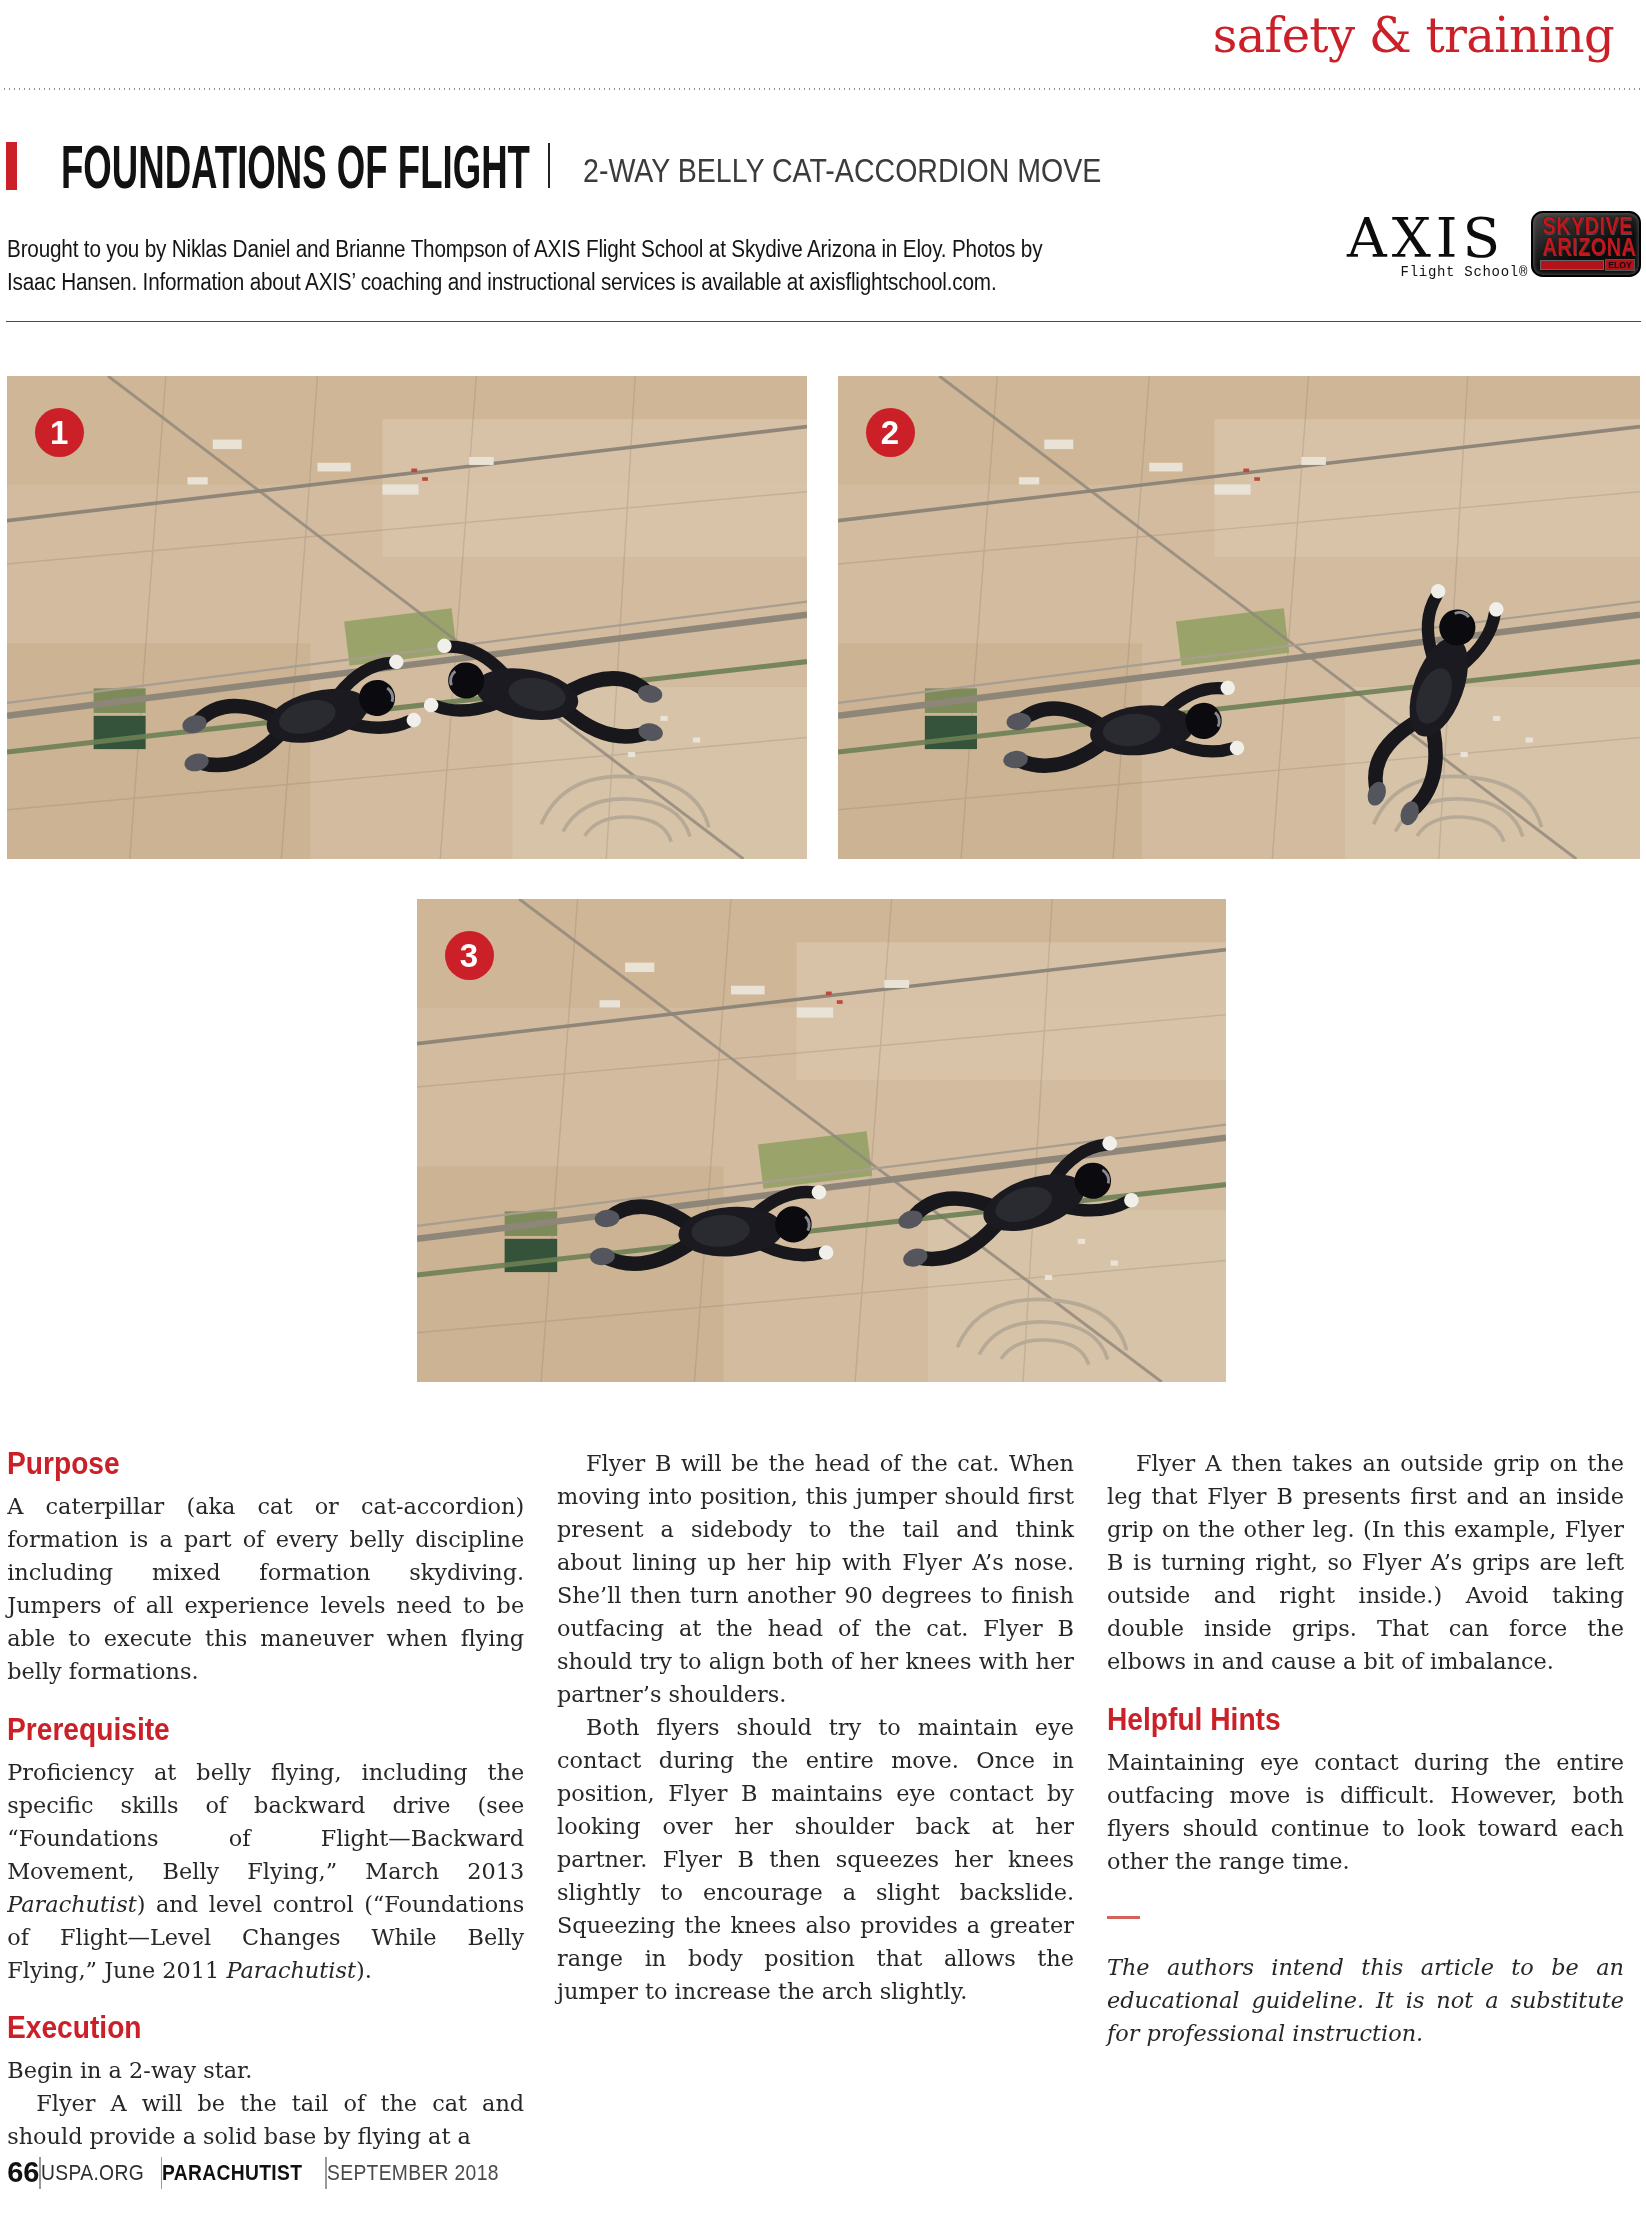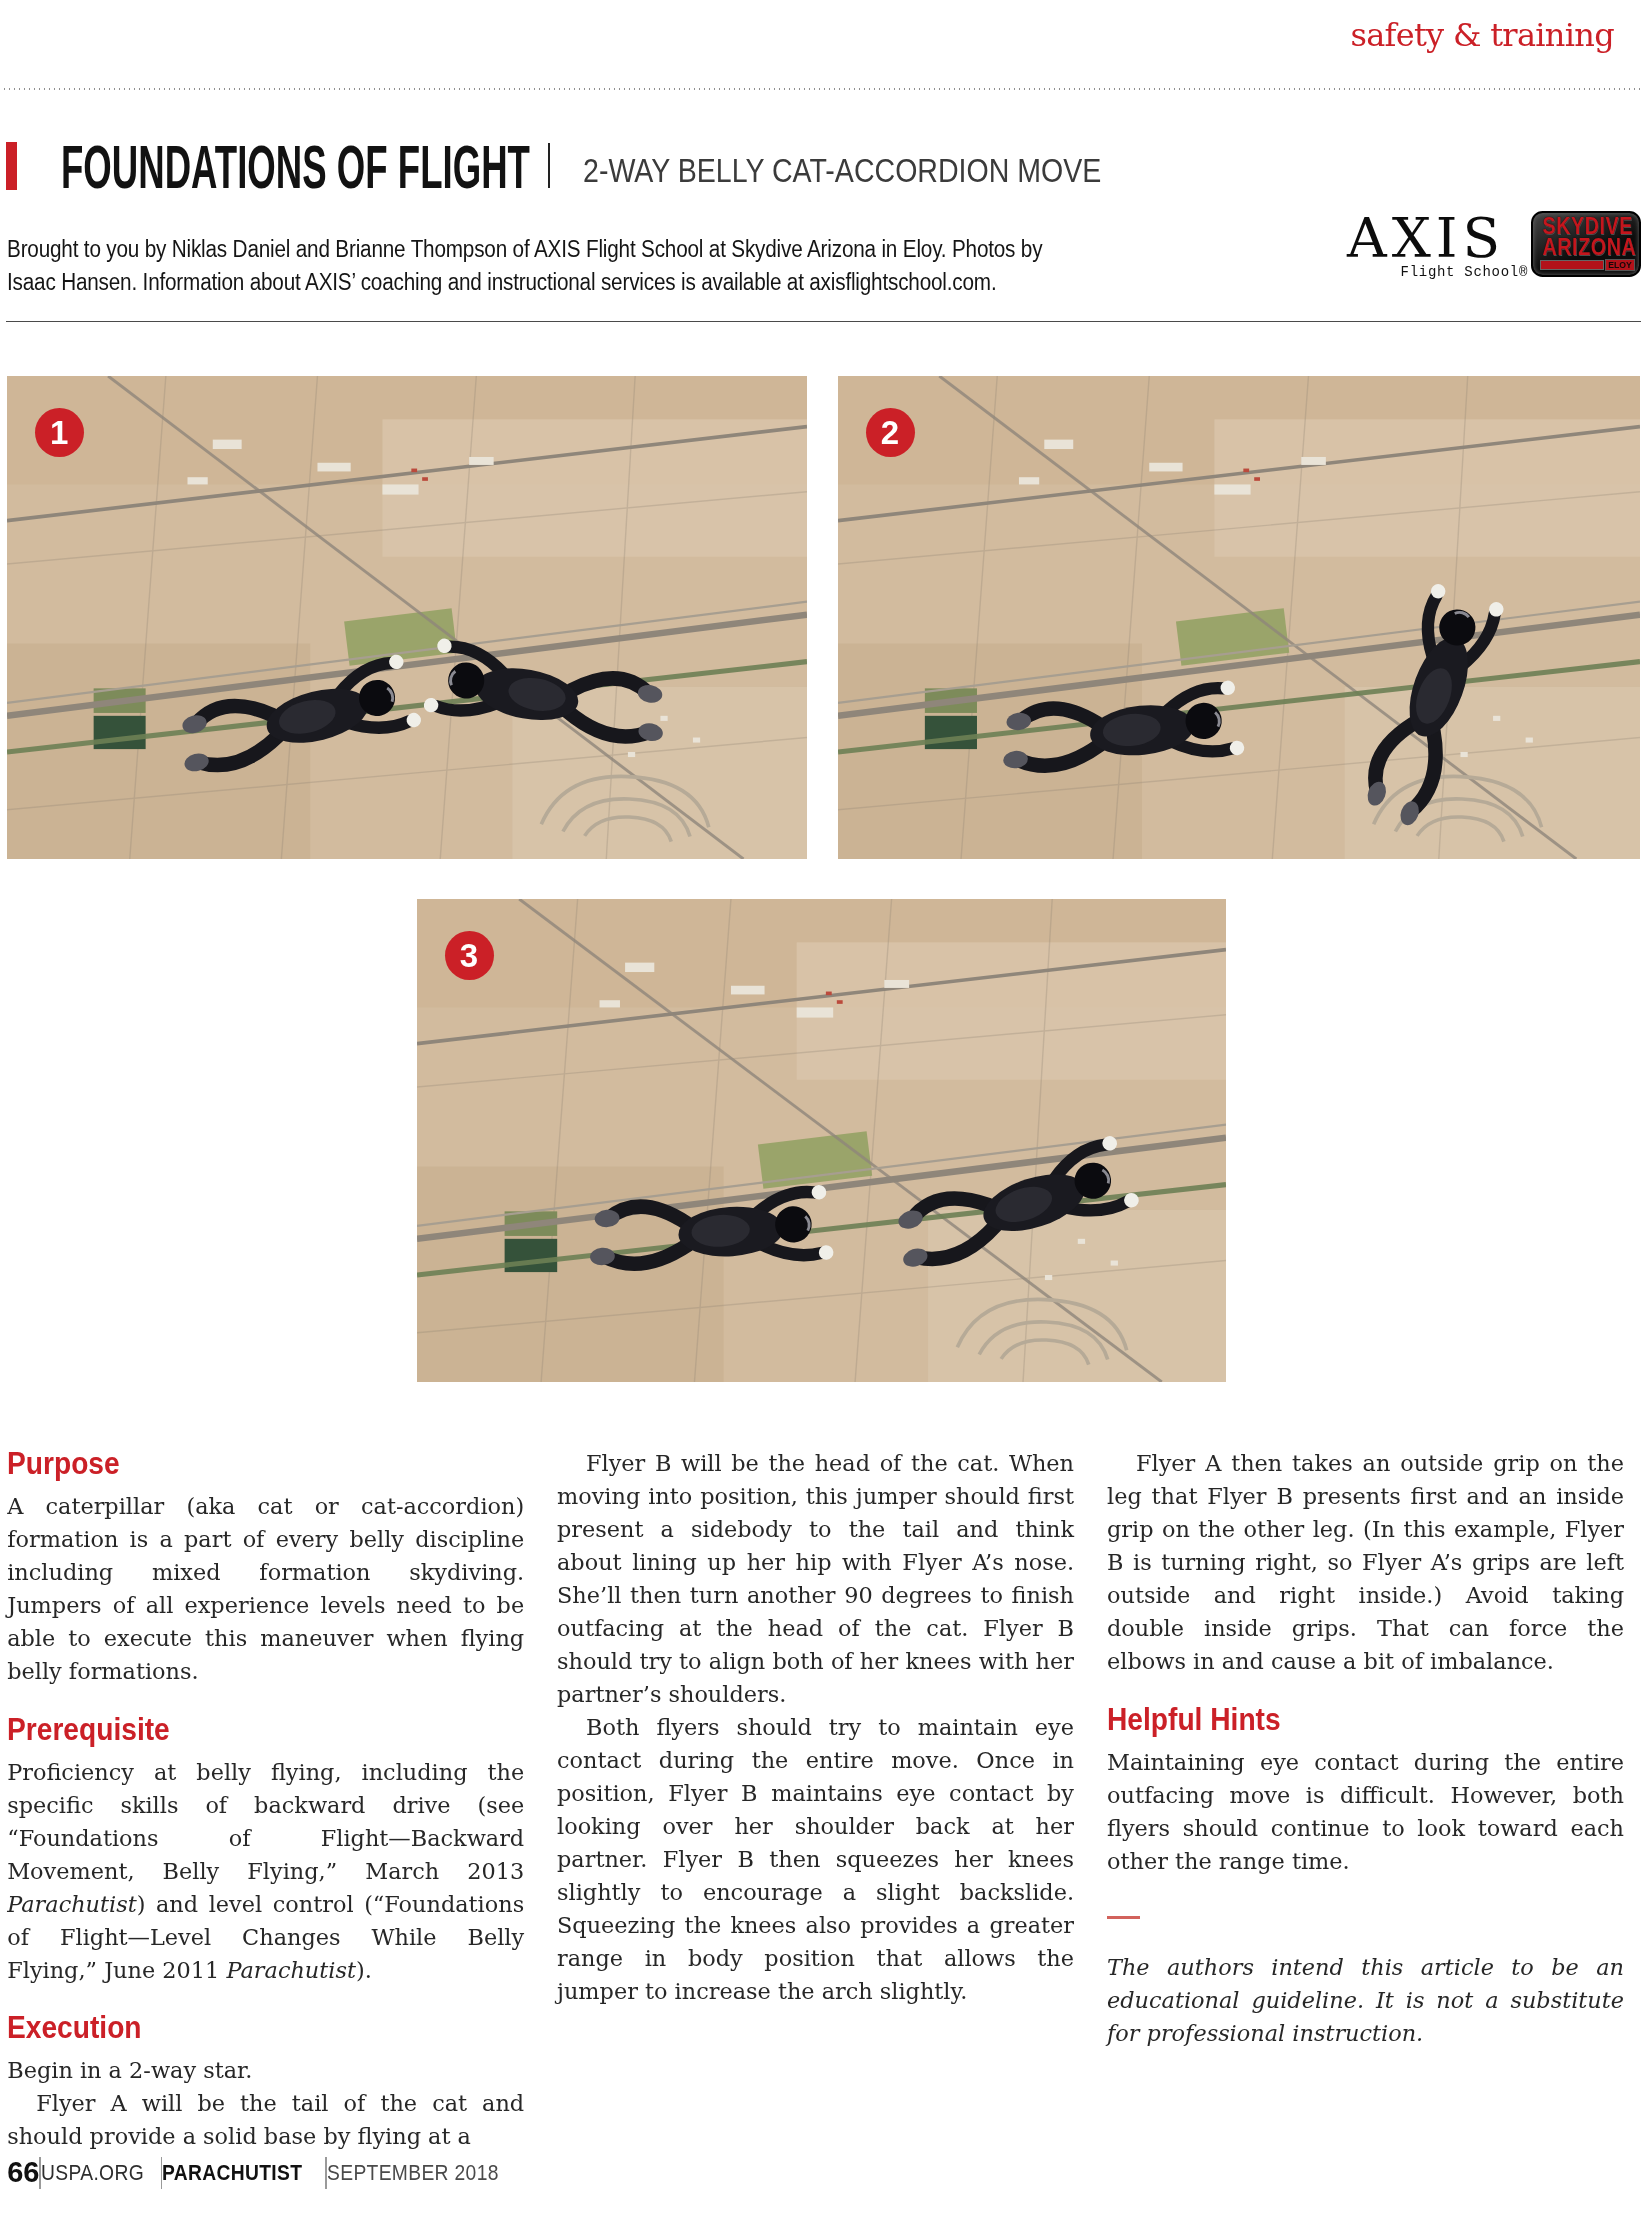--- a/index.html
+++ b/index.html
@@ -2,21 +2,21 @@
 <html style="--accent: #cb2027;font-size:11.6px"><head>
 <meta charset="utf-8">
 <style>
   :root{ --accent:#cb2027; }
   html,body{margin:0;padding:0;background:#ffffff;}
   .page{position:relative;width:1647px;height:2216px;background:#fff;overflow:hidden;
         font-family:"Liberation Sans",sans-serif;color:#1a1a1a;}
 
   
   .section-tag{position:absolute;top:10px;right:33px;font-family:"DejaVu Serif",serif;
-    font-size:32px;line-height:51px;color:var(--accent);letter-spacing:-0.7px;}
+    font-size:48px;line-height:51px;color:var(--accent);letter-spacing:-0.7px;}
   .dotted-rule{position:absolute;top:88px;left:4.3px;right:4.3px;height:2.2px;
     background:repeating-linear-gradient(90deg,#8f8f8f 0 1.4px,transparent 1.4px 5px);}
   .red-bar{position:absolute;left:5.8px;top:142px;width:11px;height:48px;background:var(--accent);}
   .title{position:absolute;left:61px;top:137px;margin:0;font-size:61px;line-height:61px;
     font-weight:700;letter-spacing:0;white-space:nowrap;color:#121212;
     transform:scaleX(0.60);transform-origin:0 0;}
   .title-vline{position:absolute;left:548px;top:143px;width:2.2px;height:45px;background:#222;}
   .subtitle{position:absolute;left:583px;top:153px;margin:0;font-size:34px;line-height:34px;
     font-weight:400;color:#3b3b3b;white-space:nowrap;transform:scaleX(0.84);transform-origin:0 0;
     letter-spacing:0px;}

